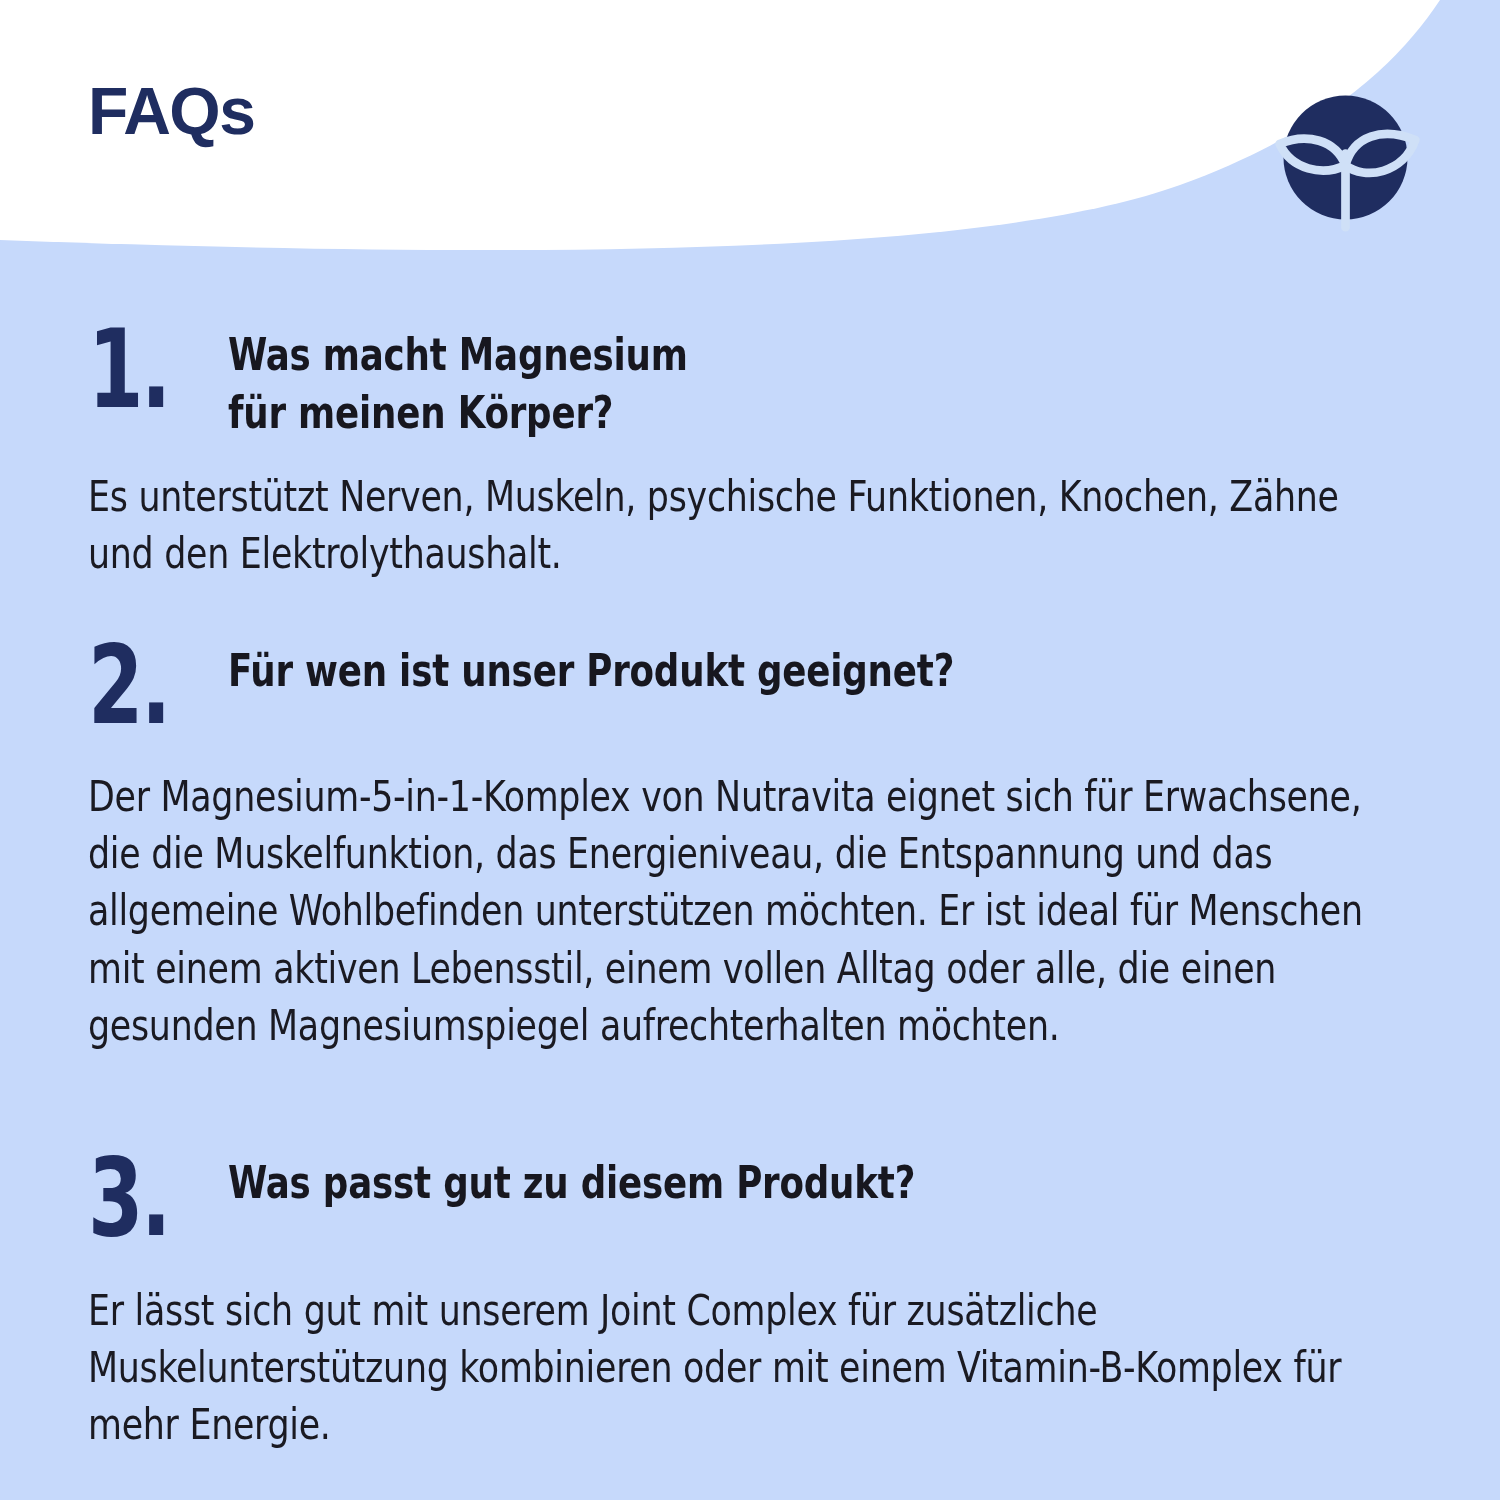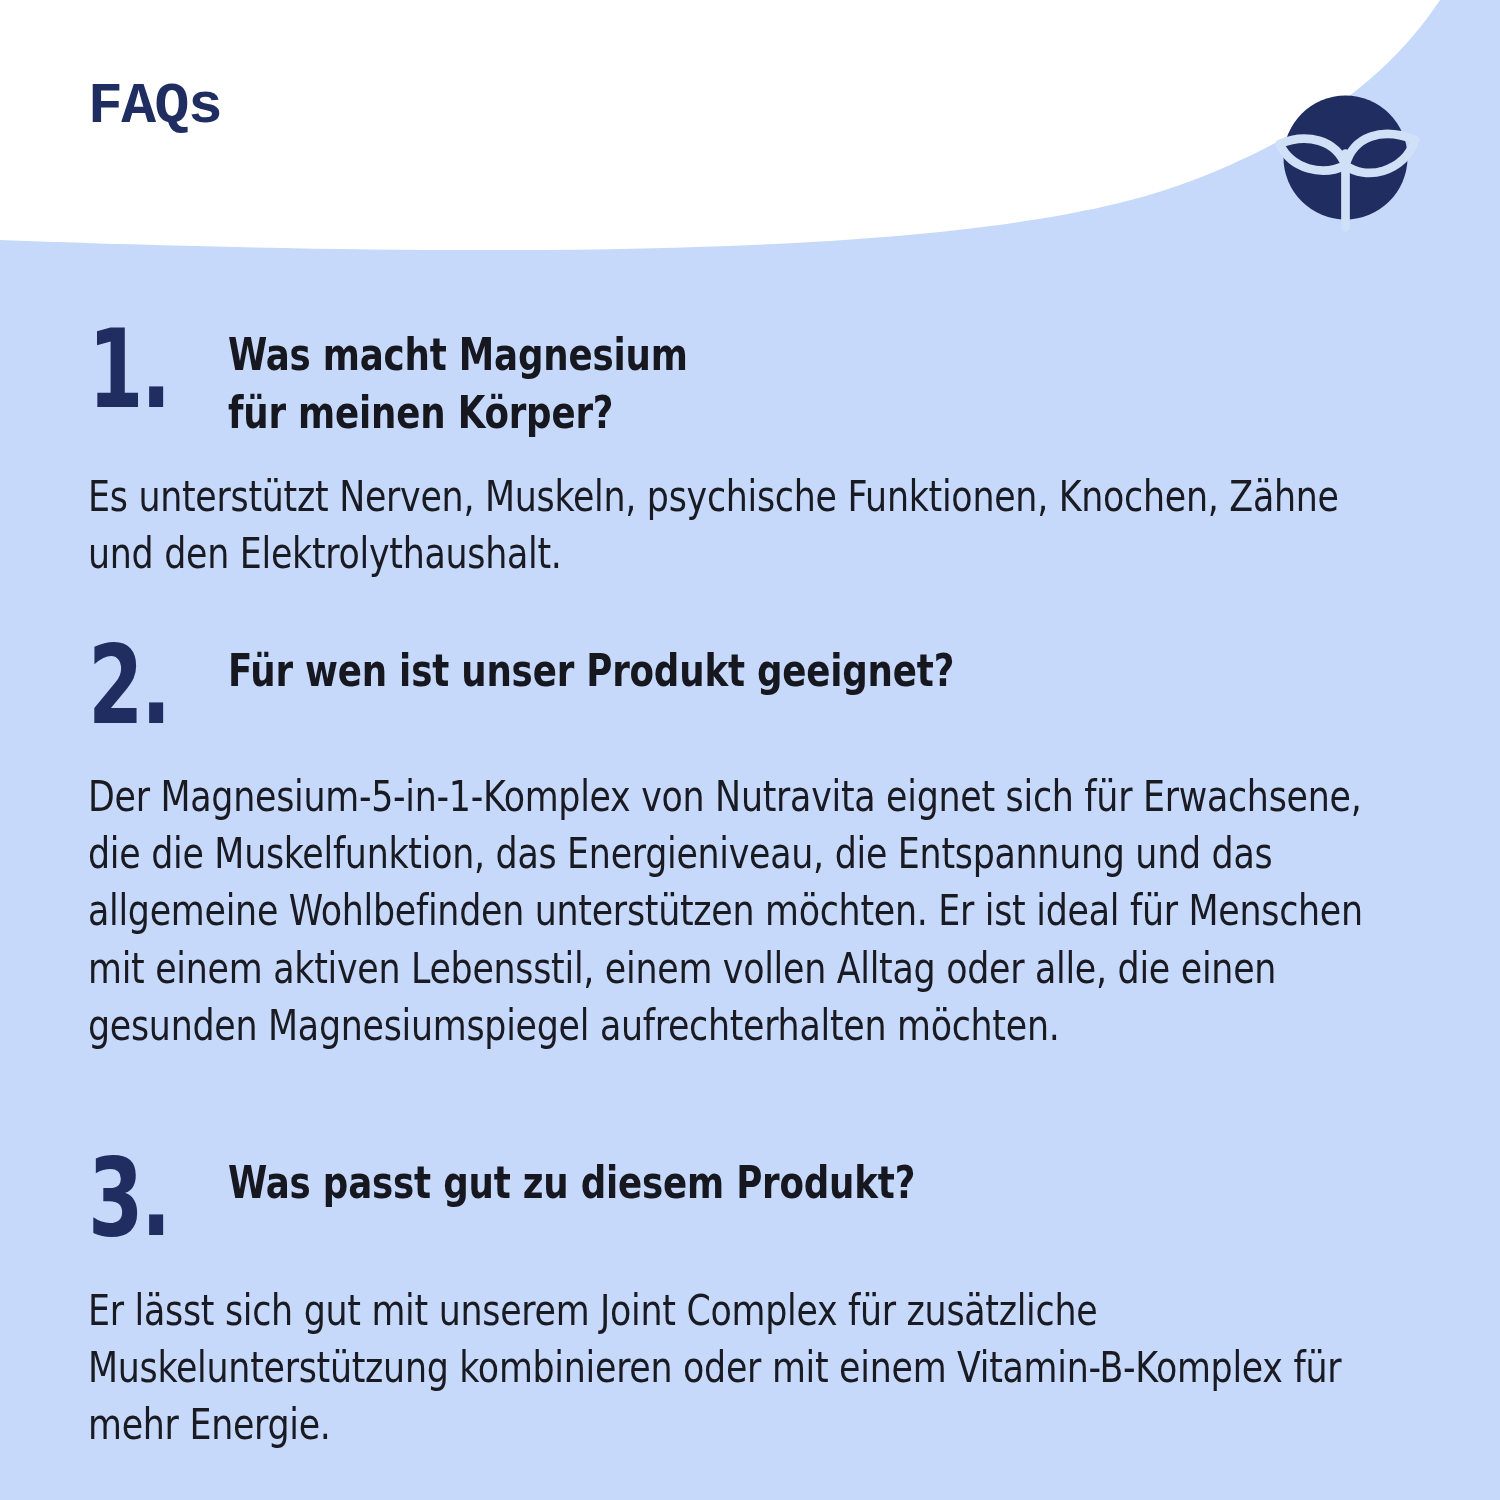--- a/index.html
+++ b/index.html
@@ -26,26 +26,26 @@
     z-index:1;
     pointer-events:none;
   }
 
   
   #page-title {
     position:absolute;
     left:88px;
     top:78px;
     z-index:3;
-    font-size:58px;
+    font-size:66px;
     font-weight:700;
     color:#1f2d60;
     letter-spacing:-1.5px;
     line-height:1;
-    font-family:Liberation Mono, monospace;
+    font-family:Liberation Sans, sans-serif;
   }
 
   
   #brand-logo {
     position:absolute;
     left:1268px;
     top:80px;
     width:155px;
     height:155px;
     z-index:4;

